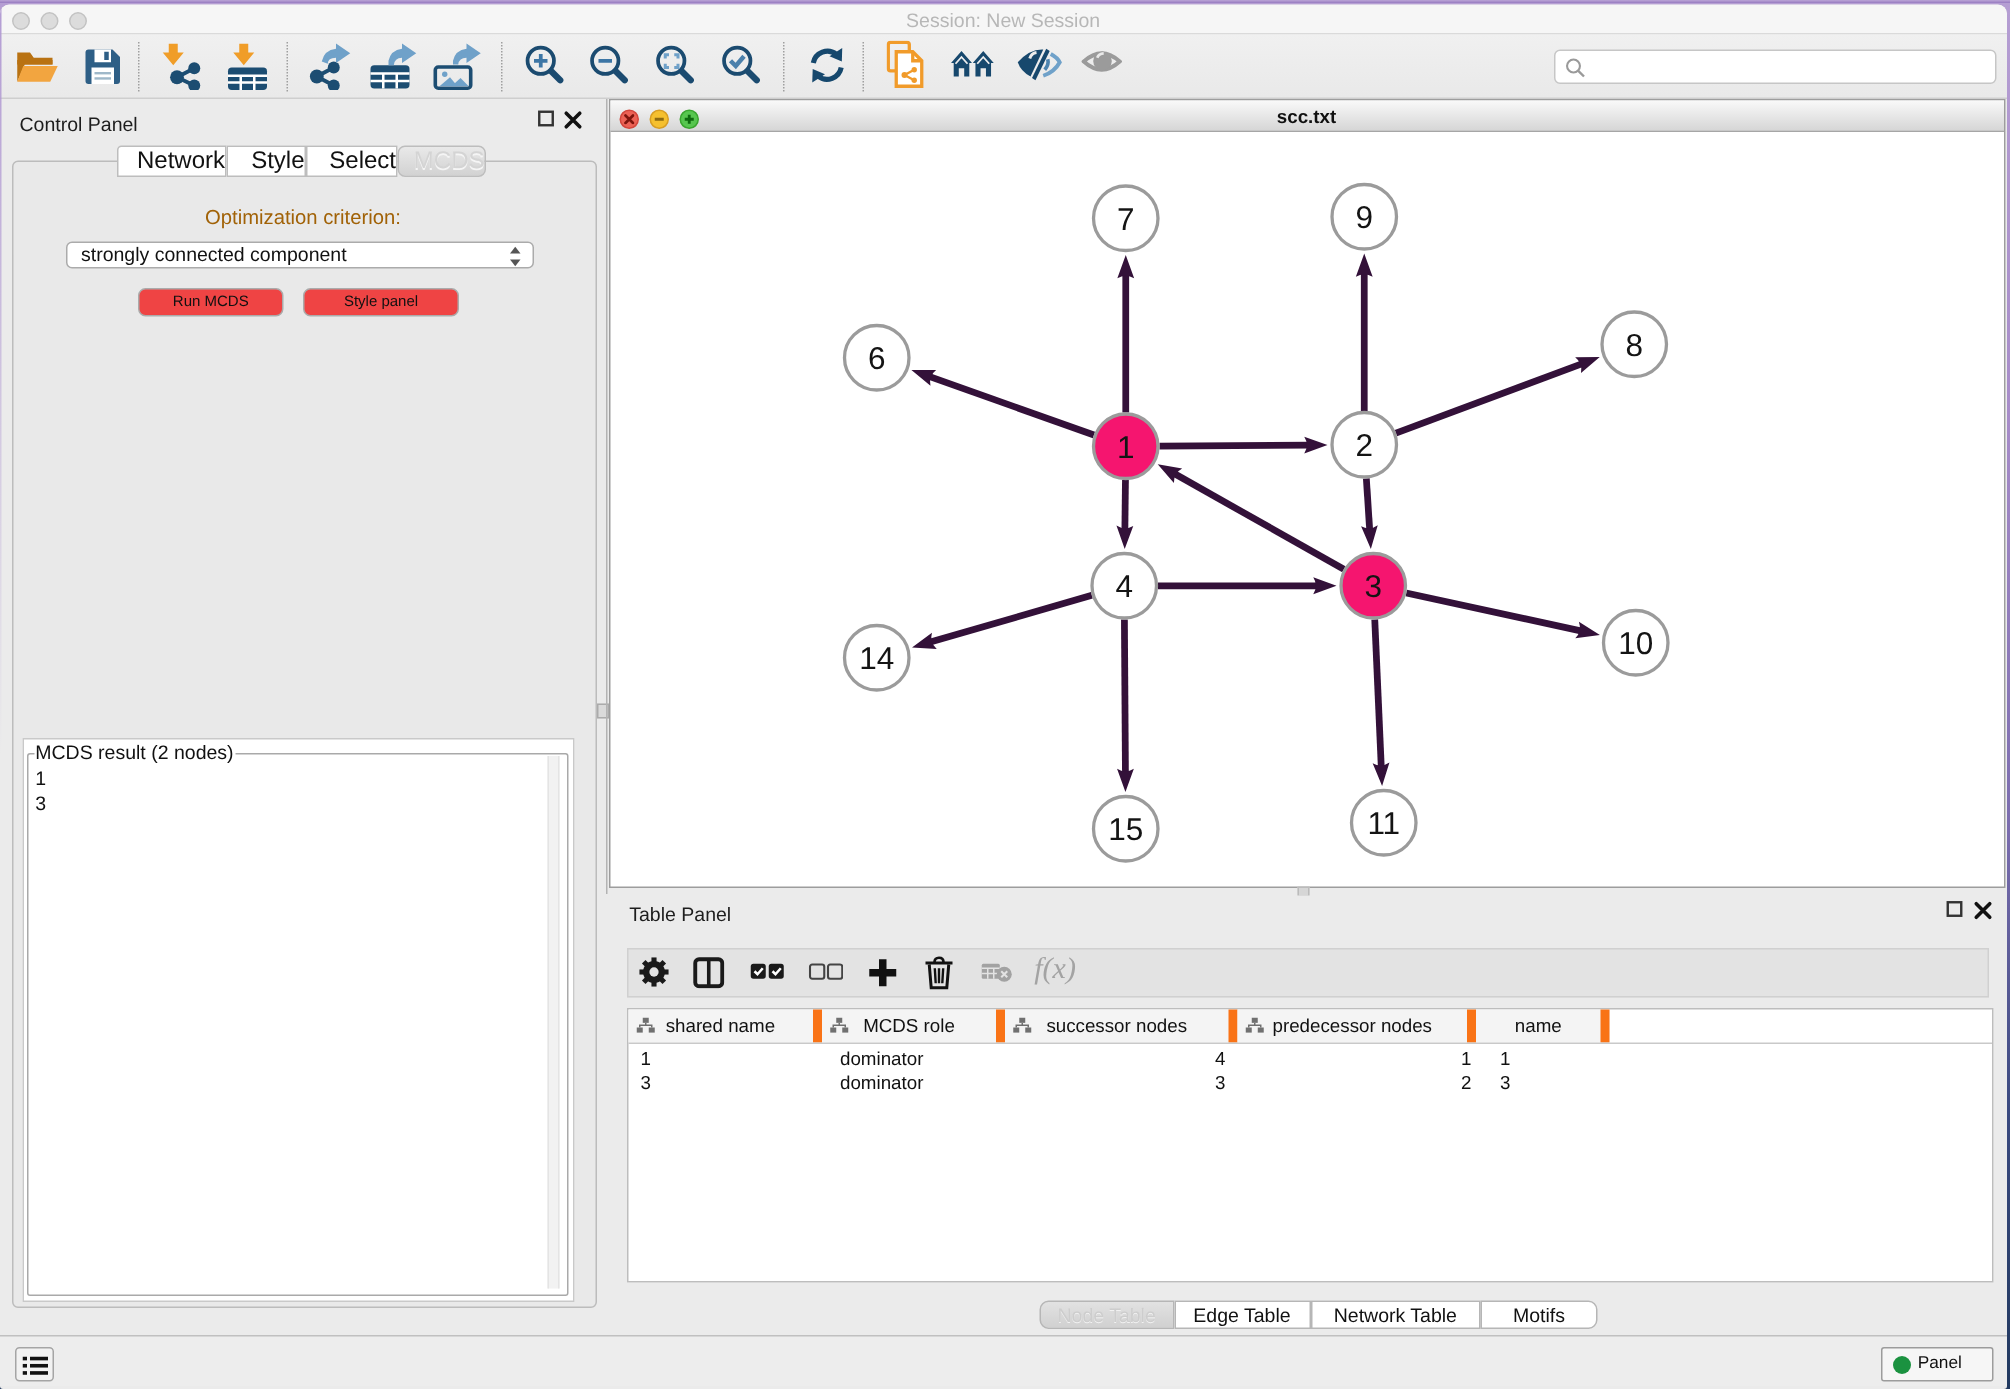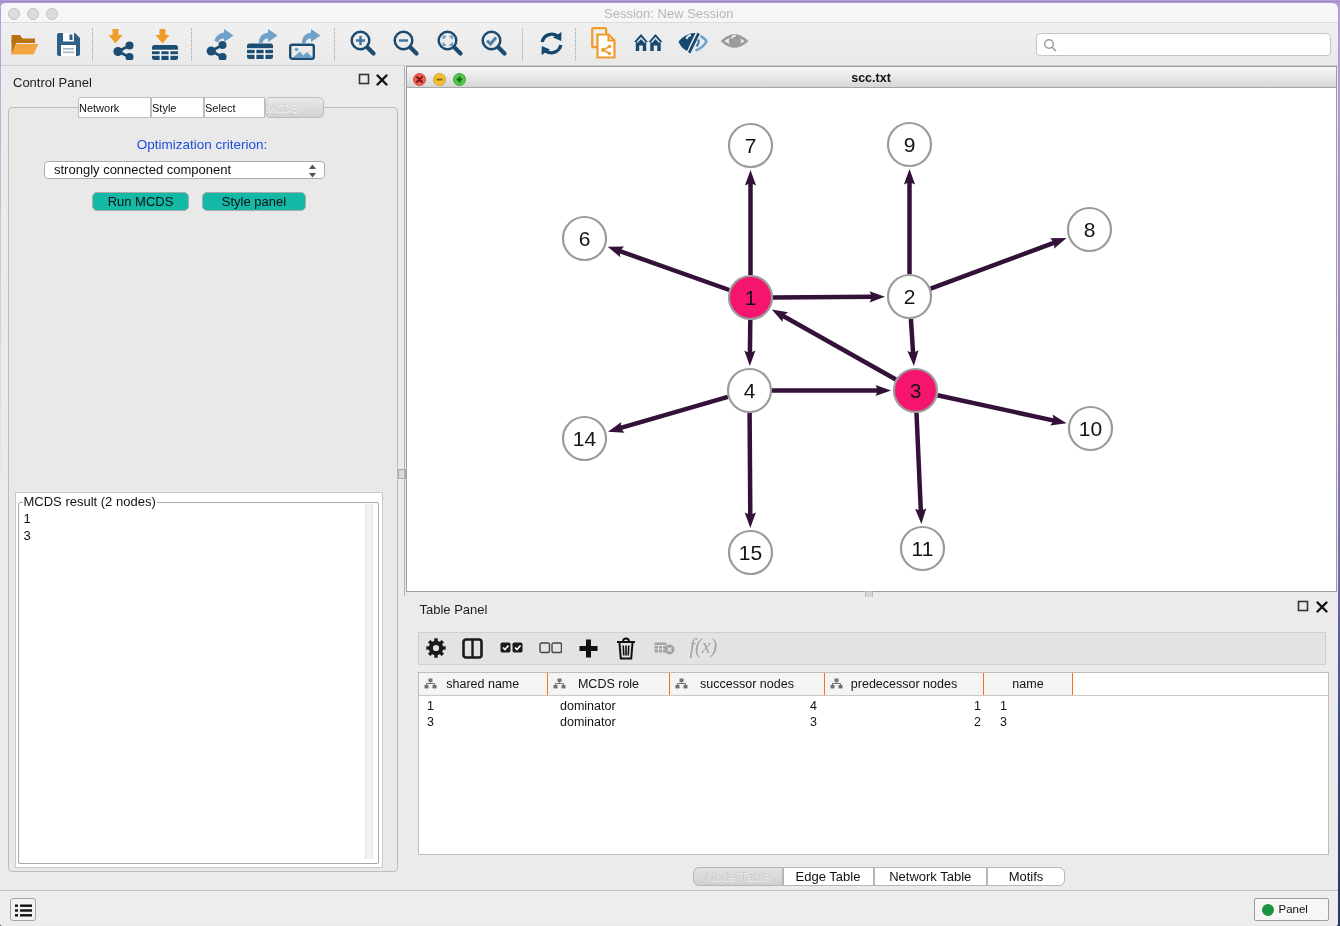--- a/index.html
+++ b/index.html
@@ -18,32 +18,32 @@
 #toolbar { position:absolute; left:0; top:20.5px; width:100%; height:43px;
   background:linear-gradient(#f0f0f0,#e9e9e9); border-bottom:1px solid #cecece; }
 .tsep { position:absolute; top:5px; height:33px; width:0;
   border-left:1px dotted #9f9f9f; }
 #search { position:absolute; left:1036px; top:30.5px; width:295px; height:23px;
   background:#fff; border:1px solid #c6c6c6; border-radius:4px; }
 
 #cpanel { position:absolute; left:0; top:63.5px; width:404px; height:823.5px; background:#ebebeb; }
 #cpanel .hdr { position:absolute; left:13px; top:9px; font-size:13px; color:#1d1d1d; }
 .tab { position:absolute; top:31px; height:21px; border:1px solid #bdbdbd; background:#fff;
-  font-size:11px; color:#111; text-align:left; line-height:20px; }
+  font-size:16px; color:#111; text-align:right; line-height:20px; }
 #tabmcds { background:linear-gradient(#e9e9e9,#d2d2d2); color:#d4d4d4;
   text-shadow:0 1px 0 #f5f5f5; border-radius:5px; }
 #cbox { position:absolute; left:8px; top:41px; width:390px; height:765px;
   background:#e9e9e9; border:1px solid #bcbcbc; border-radius:4px; }
 #optlbl { position:absolute; left:0; top:71px; width:100%; text-align:center;
-  font-size:13.5px; color:#1d4ed8; }
-#combo { position:absolute; left:44px; top:95px; width:281px; height:18px;
+  font-size:13.5px; color:#a16207; }
+#combo { position:absolute; left:44px; top:95px; width:312px; height:18px;
   background:#fff; border:1px solid #ababab; border-radius:4px;
   font-size:13px; color:#111; line-height:16px; padding-left:9px; }
-.btn { position:absolute; top:126px; height:19px; background:#14b8a6;
-  border:1px solid #ababab; border-radius:5px; font-size:13px; color:#111;
+.btn { position:absolute; top:126px; height:19px; background:#ef4444;
+  border:1px solid #ababab; border-radius:5px; font-size:10px; color:#111;
   text-align:center; line-height:17px; }
 #resbox { position:absolute; left:14.5px; top:426px; width:368px; height:376px;
   background:#fff; border:1px solid #c9c9c9; }
 #reslegend { position:absolute; left:7px; top:1px; font-size:13px; color:#111; background:#fff; padding:0 1px; }
 #resborder { position:absolute; left:2.5px; top:9px; width:361px; height:362px;
   border:1px solid #a9a9a9; border-radius:2px; }
 #restext { position:absolute; left:8px; top:17px; font-size:13px; color:#111; line-height:17px; }
 #resscroll { position:absolute; right:9px; top:11px; width:8px; height:355px;
   background:#f2f2f2; border-left:1px solid #e4e4e4; border-right:1px solid #e4e4e4; }
 
@@ -55,21 +55,21 @@
   font-size:12.5px; font-weight:bold; color:#111; }
 .light { position:absolute; top:6.5px; width:13px; height:13px; border-radius:50%; }
 
 #tpanel { position:absolute; left:405.5px; top:594px; width:931px; height:293px; background:#ebebeb; }
 #tpanel .hdr { position:absolute; left:14px; top:5px; font-size:13px; color:#1d1d1d; }
 #ttools { position:absolute; left:12px; top:35px; width:908px; height:33px;
   background:#e3e3e3; border:1px solid #d0d0d0;padding-left:44px; }
 #ttable { position:absolute; left:12px; top:75px; width:911.5px; height:183.5px;
   background:#fff; border:1px solid #bdbdbd; }
 .hcell { position:absolute; top:0; height:22px; background:#f4f4f4;
-  border-right:1px solid #f97316; font-size:12.5px; color:#111; text-align:center; line-height:22px; }
+  border-right:6px solid #f97316; font-size:12.5px; color:#111; text-align:center; line-height:22px; }
 #thdrline { position:absolute; left:0; top:22px; width:100%; height:0; border-top:1px solid #c9c9c9; }
 .trow { position:absolute; font-size:12.5px; color:#111; height:16px; line-height:16px; }
 .btab { position:absolute; top:270px; height:19.5px; border:1px solid #b6b6b6; background:#fff;
   font-size:13px; font-weight:normal; color:#111; text-align:center; line-height:18px; }
 
 #statusbar { position:absolute; left:0; top:887px; width:100%; height:34px;
   background:#ededed; border-top:1px solid #c0c0c0; }
 #membtn { position:absolute; right:9px; top:7px; width:75px; height:23px;
   background:#f6f6f6; border:1px solid #9c9c9c; border-radius:2px; }
 #listbtn { position:absolute; left:10px; top:7px; width:26px; height:23px;

